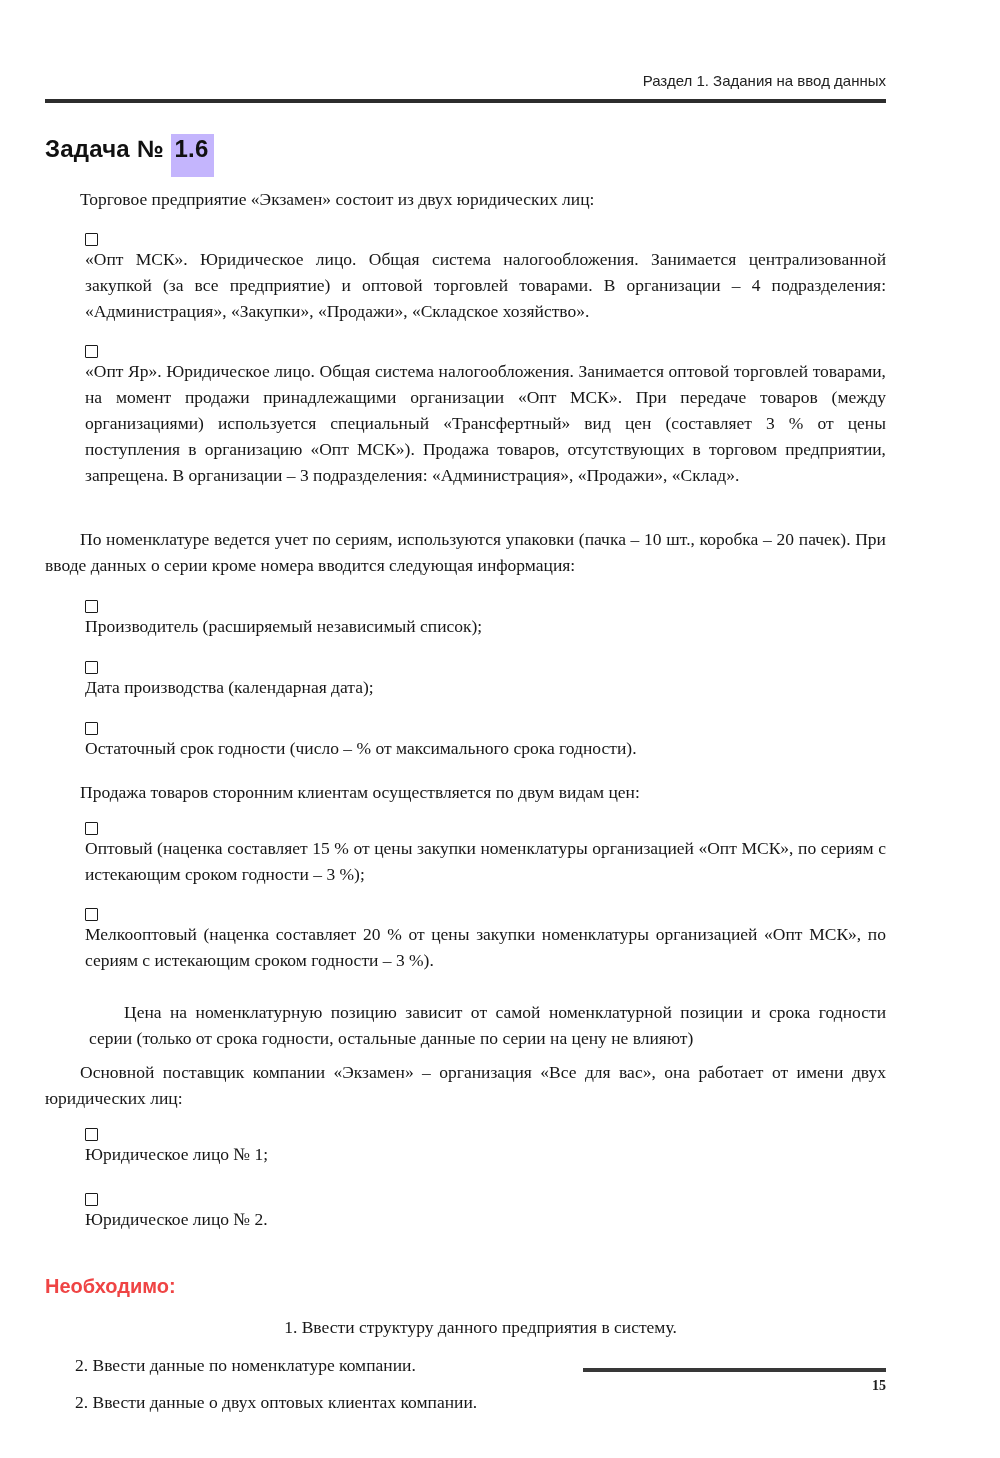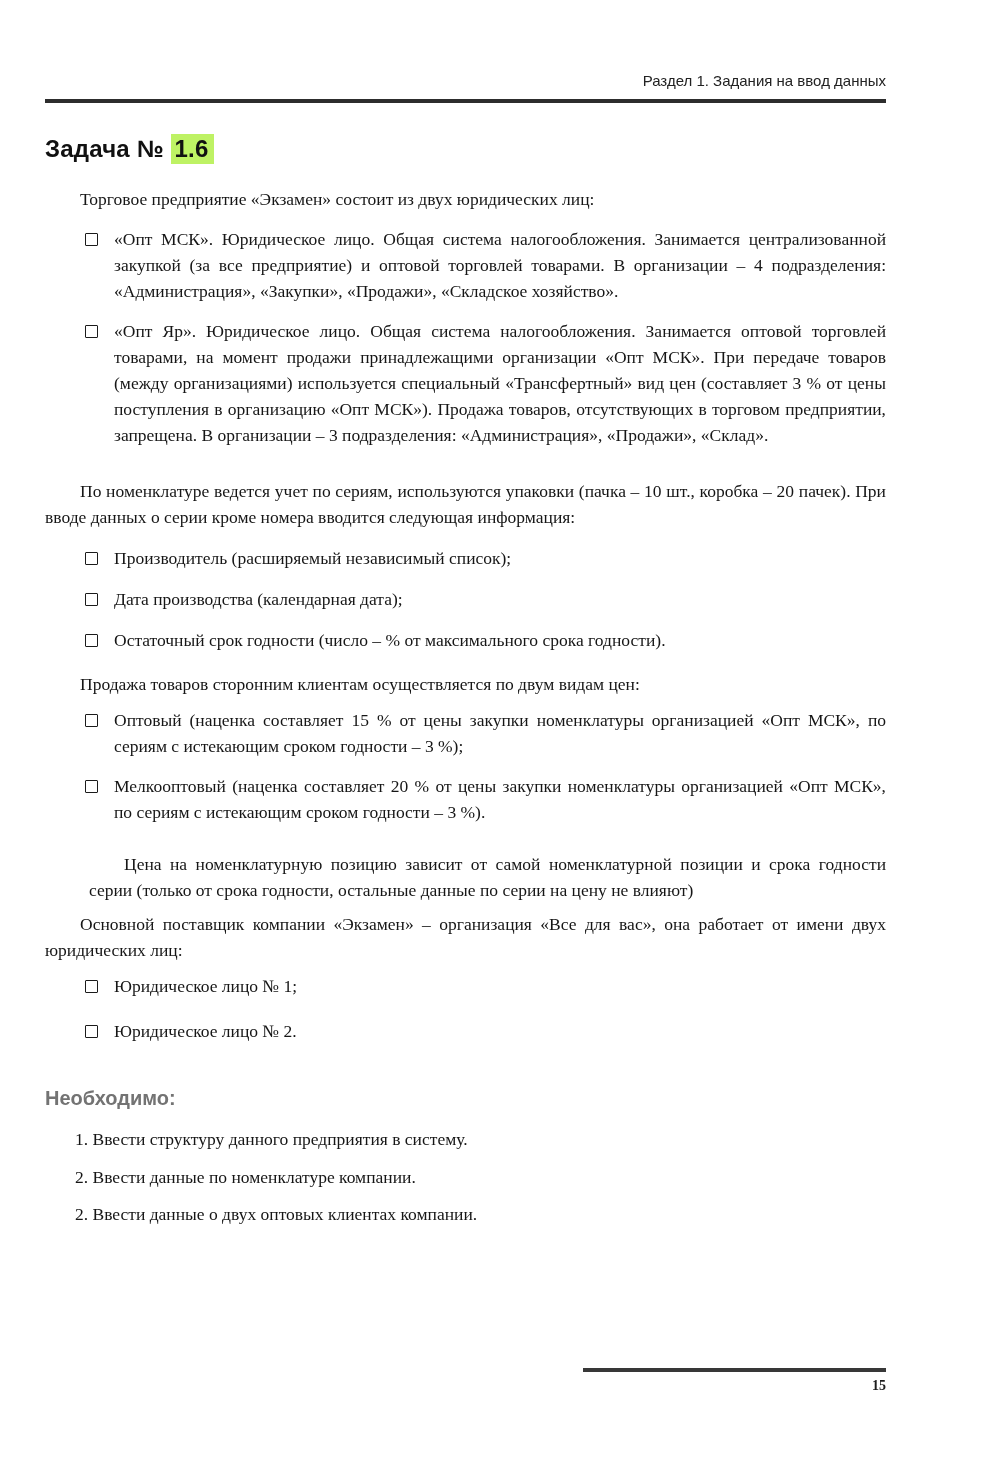--- a/index.html
+++ b/index.html
@@ -40,40 +40,41 @@
   .task-title {
     margin-top: 32px;
     font-family: "Liberation Sans", sans-serif;
     font-weight: bold;
     font-size: 24px;
     line-height: 27px;
     color: #111111;
     letter-spacing: 0.2px;
   }
   .task-title .hl {
-    background: #bef264;
-    padding: 1px 5px 2px 4px;
+    background: #c4b5fd;
+    padding: 1px 5px 15px 4px;
   }
   
   .para {
     margin: 0;
     text-align: justify;
     text-indent: 35px;
   }
   .mt-intro    { margin-top: 24px; }
-  .mt-nomen    { margin-top: 30px; }
+  .mt-nomen    { margin-top: 38px; }
   .mt-priceintro { margin-top: 18px; }
   .mt-pricenote  { margin-top: 26px; margin-left: 44px; }
   .mt-supplier   { margin-top: 8px; }
   
   .bullet-item {
     display: flex;
     align-items: flex-start;
     padding-left: 40px;
     margin-top: 14px;
+    flex-direction: column;
   }
   .bullet-item .sq {
     flex: 0 0 auto;
     width: 11px;
     height: 11px;
     border: 1.7px solid #1b1b1b;
     border-radius: 1px;
     margin-top: 7px;
     margin-right: 16px;
   }
@@ -84,28 +85,28 @@
   .gap15 { margin-top: 15px; }
   .gap19 { margin-top: 19px; }
   .single .btxt { text-align: left; }
   
   .required-heading {
     margin-top: 42px;
     font-family: "Liberation Sans", sans-serif;
     font-weight: bold;
     font-size: 20px;
     line-height: 24px;
-    color: #737373;
+    color: #ef4444;
   }
   .task-line {
     margin: 0;
     text-indent: 30px;
     text-align: left;
   }
-  .t1 { margin-top: 16px; }
+  .t1 { margin-top: 16px; text-align: center; }
   .t2 { margin-top: 12px; }
   .t3 { margin-top: 11px; }
   
   .footer-bar {
     position: absolute;
     left: 583px;
     top: 1368px;
     width: 303px;
     height: 4px;
     background: #383838;

